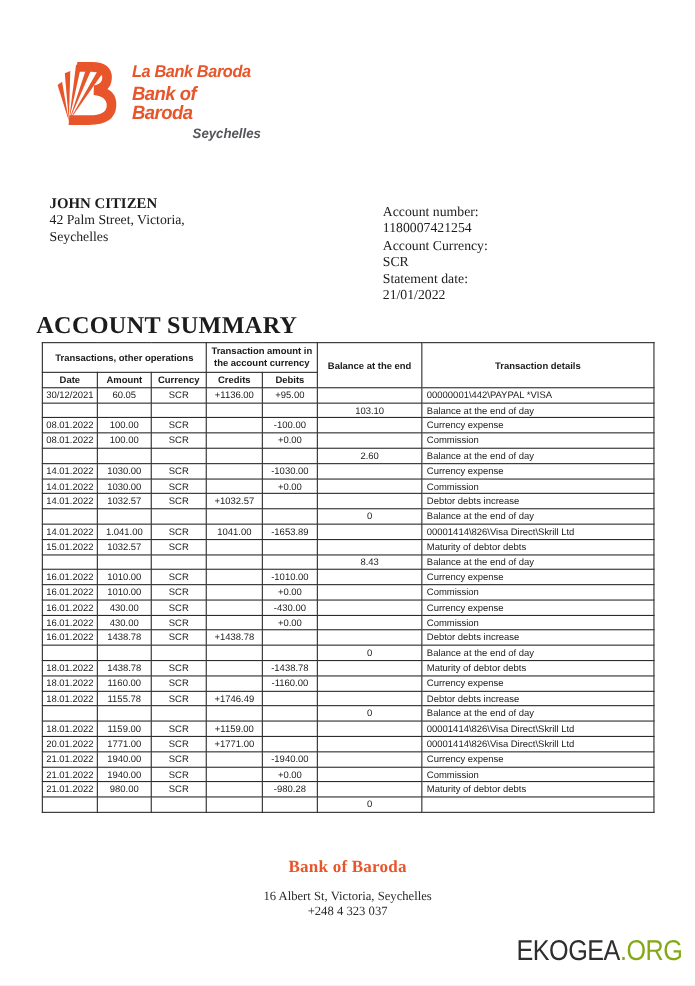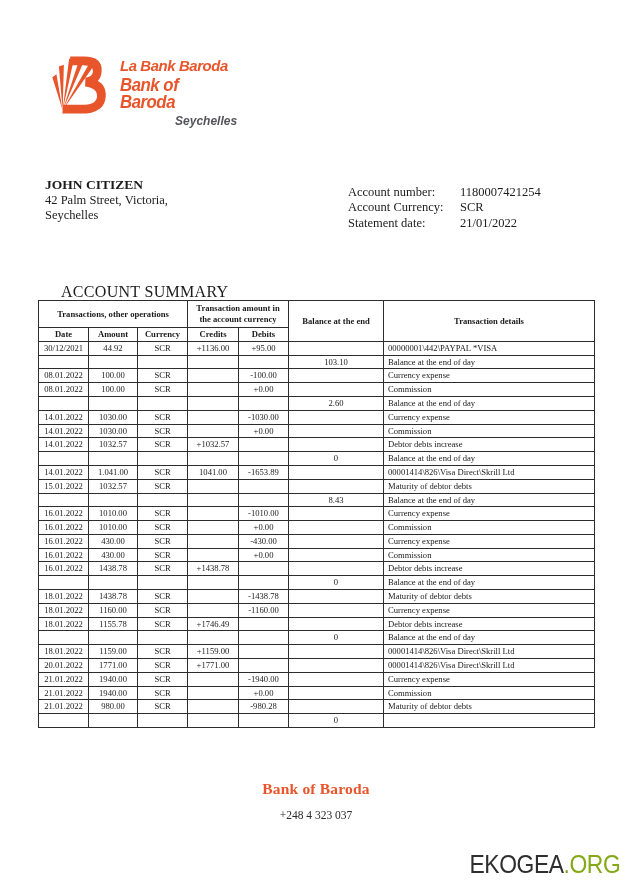--- a/index.html
+++ b/index.html
@@ -17,33 +17,33 @@
                 font-style:italic; font-weight:bold; line-height:1; width:122px;
                 transform:scaleX(0.96); transform-origin:left top;}
   .brand-line1 { font-size:15.5px; color:#e8552a; letter-spacing:-0.4px; }
   .brand-line2 { font-size:17.5px; color:#e8552a; letter-spacing:-0.5px; margin-top:3px; }
   .brand-line3 { font-size:12.5px; color:#54555a; text-align:right; margin-top:3px; }
 
   
   .customer { position:absolute; left:45px; top:177px; font-size:12.5px; line-height:15.5px; }
   .customer-name { font-weight:bold; font-size:13.5px; }
   .account-info { position:absolute; left:348px; top:185px; font-size:12.5px; line-height:15.3px; }
-  .account-row { display:flex; }
+  .account-row { display:flex;flex-direction:column; }
   .account-label { width:112px; }
   .account-value { white-space:nowrap; }
 
   
-  .section-title { position:absolute; left:61px; top:283px; font-size:16px;
-                   font-weight:normal; letter-spacing:0.3px; }
+  .section-title { position:absolute; left:33px; top:283px; font-size:22px;
+                   font-weight:bold; letter-spacing:0.3px; }
 
   
   .summary-table {
-    position:absolute; left:38px; top:300px; width:556px;
+    position:absolute; left:38px; top:311px; width:556px;
     border-collapse:collapse; table-layout:fixed;
-    font-family:Liberation Serif, serif; font-size:8.6px; color:#1a1a1a;
+    font-family:Liberation Sans, sans-serif; font-size:8.6px; color:#1a1a1a;
   }
   .summary-table th, .summary-table td { border:1px solid #2c2c2c; overflow:hidden; white-space:nowrap; }
   .summary-table thead th { font-weight:bold; text-align:center; vertical-align:middle;
                             white-space:normal; padding:1px 3px; line-height:1.25; }
   .th-group { height:27px; }
   .th-cols th { height:13px; }
   .summary-table tbody td { height:12.8px; line-height:12.8px; text-align:center; padding:0 2px; }
   .summary-table tbody td.cell-details { text-align:left; padding-left:4px; }
 
   
@@ -125,21 +125,21 @@
         <th>Date</th>
         <th>Amount</th>
         <th>Currency</th>
         <th>Credits</th>
         <th>Debits</th>
       </tr>
     </thead>
     <tbody>
         <tr>
           <td>30/12/2021</td>
-          <td>44.92</td>
+          <td>60.05</td>
           <td>SCR</td>
           <td>+1136.00</td>
           <td>+95.00</td>
           <td></td>
           <td class="cell-details">00000001\442\PAYPAL *VISA</td>
         </tr>
         <tr>
           <td></td>
           <td></td>
           <td></td>
@@ -381,20 +381,21 @@
           <td></td>
           <td>0</td>
           <td class="cell-details"></td>
         </tr>
       </tbody>
   </table>
 
   <div class="footer">
     <div class="footer-bank">Bank of Baroda</div>
     <div class="footer-lines">
+      <div>16 Albert St, Victoria, Seychelles</div>
       <div>+248 4 323 037</div>
     </div>
   </div>
 
   <div class="watermark">
     <span>EKOGEA</span><span class="org">.ORG</span>
   </div>
 
 </div>
 

